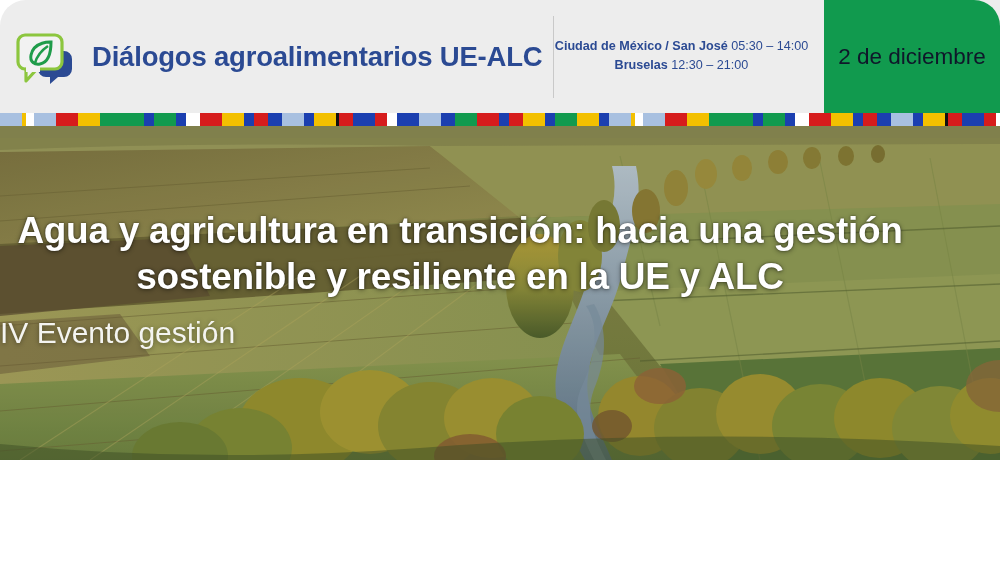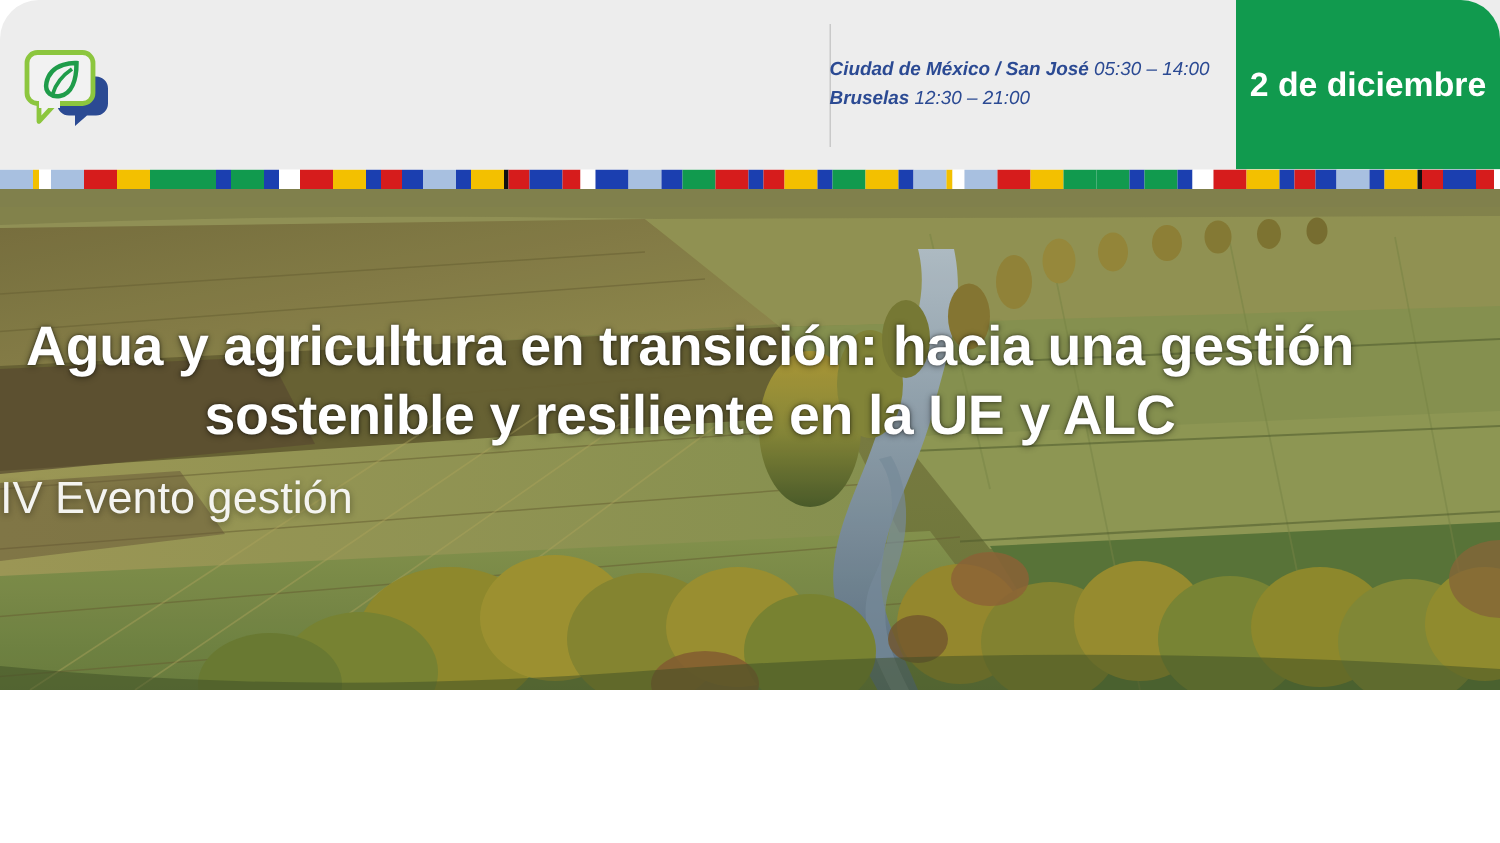--- a/index.html
+++ b/index.html
@@ -28,36 +28,36 @@
   }
   .brand-icon { width: 62px; height: 56px; position: relative; flex: 0 0 auto; }
   .brand-title {
     font-size: 27.5px; font-weight: bold; color: #2b4a93;
     letter-spacing: -0.2px; white-space: nowrap;
   }
 
   .times {
     position: absolute; left: 553px; top: 0; width: 271px; height: 113px;
     display: flex; flex-direction: column; justify-content: center;
-    align-items: flex-start; padding-right: 14px; gap: 1.5px; font-style: italic;
+    align-items: center; padding-right: 14px; gap: 1.5px;
   }
   .time-row {
     font-size: 12.6px; color: #2b4a93; white-space: nowrap; line-height: 1.38;
   }
   .time-row .place { font-weight: bold; }
   .time-row .hours { font-weight: normal; }
 
   .datebox {
     position: absolute; left: 824px; top: 0; width: 176px; height: 113px;
     background: #119a4e;
     border-top-right-radius: 26px;
     display: flex; align-items: center; justify-content: center;
   }
   .datebox span {
-    color: #ffffff; font-size: 22.5px; font-weight: bold; white-space: nowrap;
+    color: #0f172a; font-size: 22.5px; font-weight: normal; white-space: nowrap;
   }
 
   
   .flagstrip {
     position: absolute; left: 0; top: 113px; width: 1000px; height: 13px;
     background: #f2f2f2; display: flex; overflow: hidden;
   }
   .flagstrip i { display: block; height: 13px; }
 
   
@@ -101,20 +101,21 @@
       <span class="brand-icon">
         <svg viewBox="0 0 62 56" width="62" height="56">
           <path d="M32 22 h18 a8 8 0 0 1 8 8 v10 a8 8 0 0 1 -8 8 h-6 l-8 7 v-7 h-4 a8 8 0 0 1 -8 -8 v-10 a8 8 0 0 1 8 -8 z" fill="#2b4a93"></path>
           <rect x="4" y="6" width="44" height="34" rx="7" ry="7" fill="#f2f2f2" stroke="#8cc63e" stroke-width="3.2"></rect>
           <path d="M12 40 l0 12 l11 -12 z" fill="#f2f2f2" stroke="#8cc63e" stroke-width="3.2" stroke-linejoin="round"></path>
           <rect x="12" y="37" width="14" height="6" fill="#f2f2f2"></rect>
           <path d="M37 13 C37 13 20 12 17 26 C15.5 33 21 36 26 35 C34 33.5 37 24 37 13 Z" fill="none" stroke="#1f9c4a" stroke-width="3"></path>
           <path d="M34 17 C28 21 23 27 21 34" fill="none" stroke="#1f9c4a" stroke-width="2.6"></path>
         </svg>
       </span>
+      <span class="brand-title">Diálogos agroalimentarios UE-ALC</span>
     </div>
 
     <div class="header-divider"></div>
 
     <div class="times">
       <div class="time-row">
         <span class="place">Ciudad de México / San José</span>
         <span class="hours">05:30 – 14:00</span>
       </div>
       <div class="time-row">

